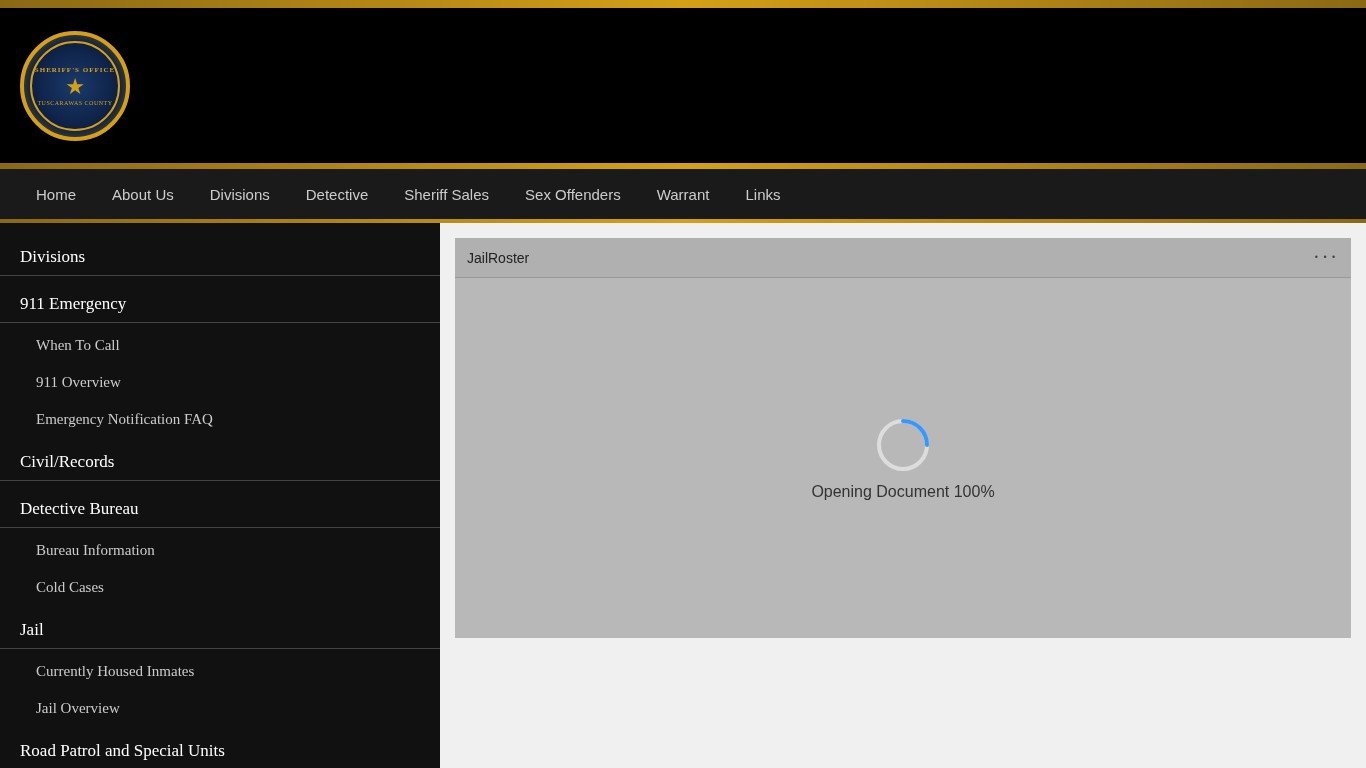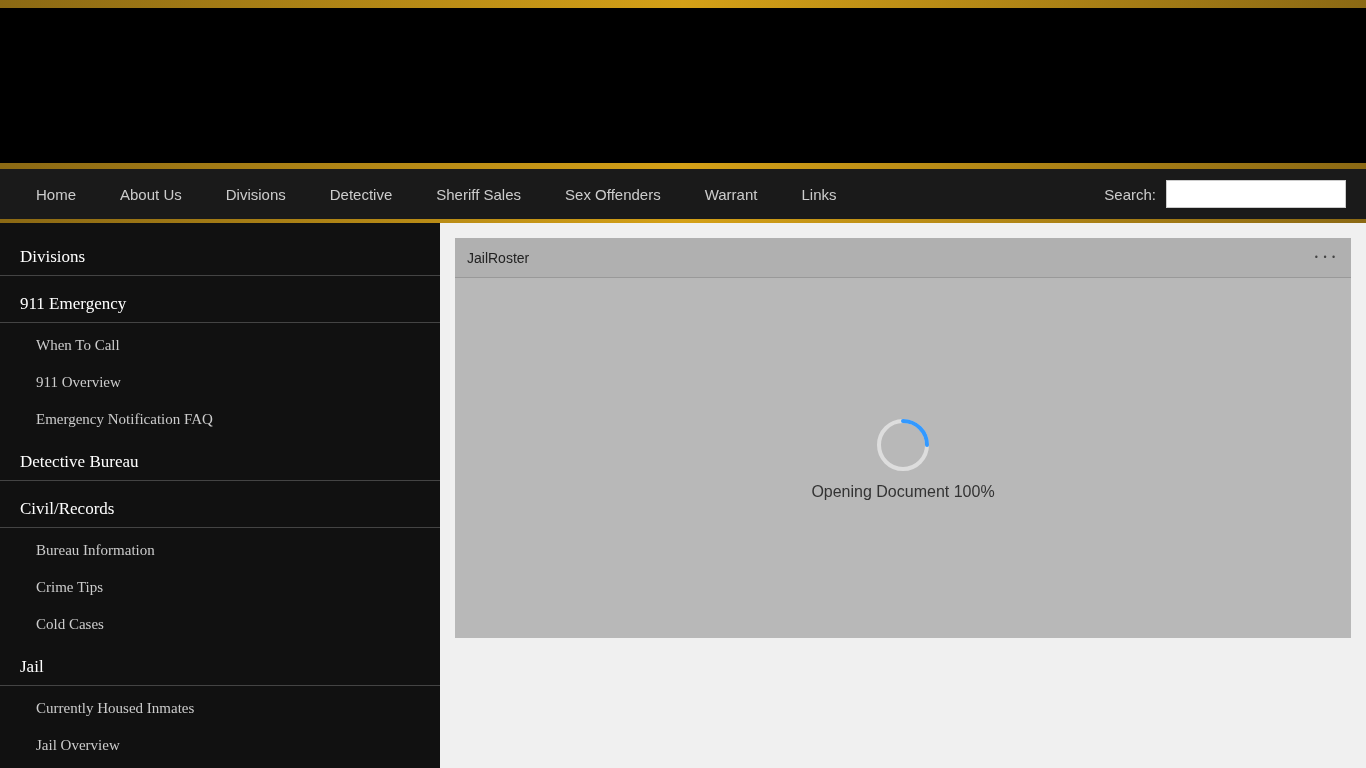--- a/index.html
+++ b/index.html
@@ -77,21 +77,21 @@
     .navbar {
       background: #1a1a1a;
       display: flex;
       align-items: center;
       padding: 0 20px;
       height: 50px;
       justify-content: space-between;
     }
     .nav-links {
       display: flex;
-      gap: 12px;
+      gap: 4px;
       align-items: flex-end;
     }
     .nav-link {
       color: #ccc;
       text-decoration: none;
       font-size: 15px;
       padding: 14px 16px;
       font-family: Arial, sans-serif;
       cursor: pointer;
       transition: color 0.2s;
@@ -220,58 +220,60 @@
       color: #333;
       font-family: Arial, sans-serif;
     }
   </style>
 </head>
 <body>
 
 <div class="top-accent"></div>
 
 <div class="header">
+  <div class="logo-circle">
+    <div class="logo-inner">
+      <span class="logo-text-top">SHERIFF'S OFFICE</span>
+      <span class="logo-star">★</span>
+      <span class="logo-text-bottom">TUSCARAWAS COUNTY</span>
+    </div>
+  </div>
 </div>
 
 <div class="bottom-accent"></div>
 
 <nav class="navbar">
   <div class="nav-links">
     <a class="nav-link">Home</a>
     <a class="nav-link">About Us</a>
     <a class="nav-link">Divisions</a>
     <a class="nav-link">Detective</a>
     <a class="nav-link">Sheriff Sales</a>
     <a class="nav-link">Sex Offenders</a>
     <a class="nav-link">Warrant</a>
     <a class="nav-link">Links</a>
   </div>
-  <div class="nav-search">
-    <span class="search-label">Search:</span>
-    <input class="search-input" type="text" style="">
-  </div>
 </nav>
 
 <div class="nav-accent"></div>
 
 <div class="content-area">
 
   <div class="sidebar">
     <a class="sidebar-section">Divisions</a>
 
     <a class="sidebar-section">911 Emergency</a>
     <a class="sidebar-sub">When To Call</a>
     <a class="sidebar-sub">911 Overview</a>
     <a class="sidebar-sub">Emergency Notification FAQ</a>
 
+    <a class="sidebar-section">Civil/Records</a>
+
     <a class="sidebar-section">Detective Bureau</a>
-
-    <a class="sidebar-section">Civil/Records</a>
     <a class="sidebar-sub">Bureau Information</a>
-    <a class="sidebar-sub">Crime Tips</a>
     <a class="sidebar-sub">Cold Cases</a>
 
     <a class="sidebar-section">Jail</a>
     <a class="sidebar-sub">Currently Housed Inmates</a>
     <a class="sidebar-sub">Jail Overview</a>
 
     <a class="sidebar-section">Road Patrol and Special Units</a>
   </div>
 
   <div class="main-panel">

